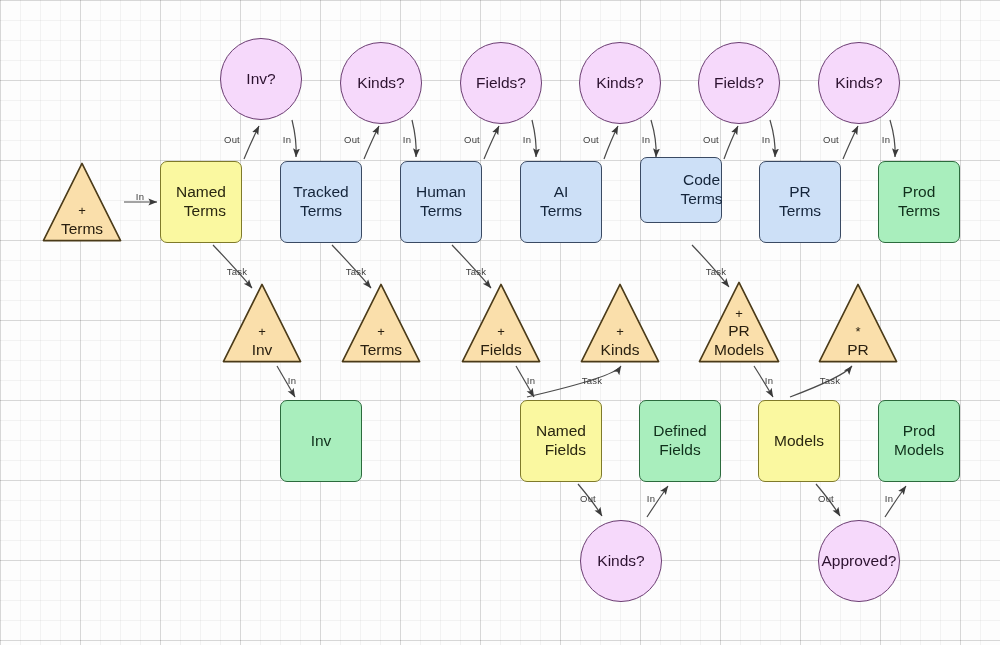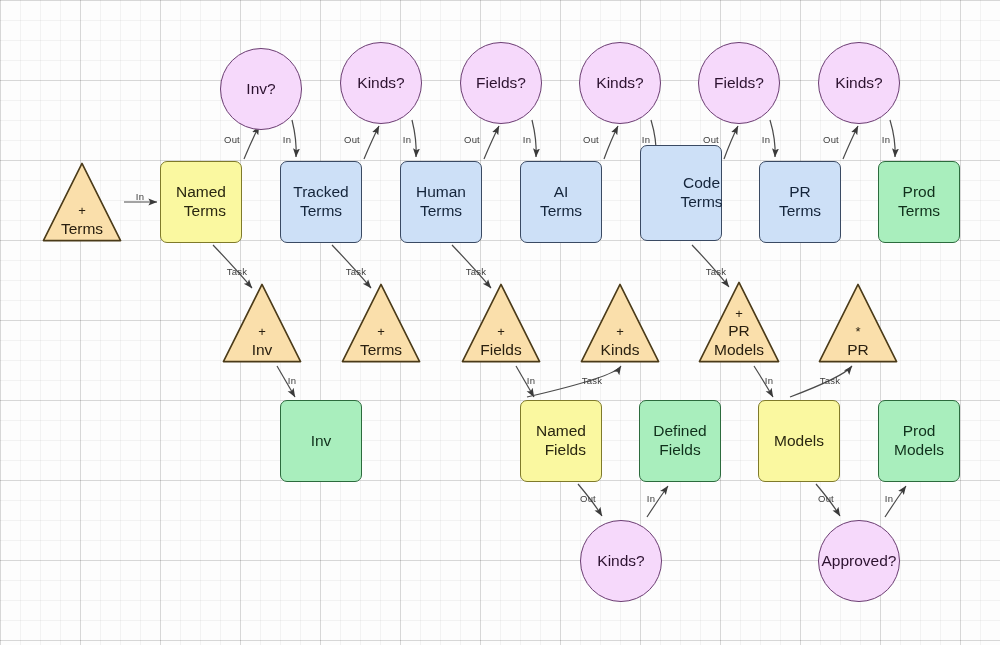--- a/index.html
+++ b/index.html
@@ -153,30 +153,30 @@
       </div>
       <div class="node n-box blue" style="left: 280px; top: 161px; width: 82px; height: 82px;">
         <span>Tracked<br>Terms</span>
       </div>
       <div class="node n-box blue" style="left: 400px; top: 161px; width: 82px; height: 82px;">
         <span>Human<br>Terms</span>
       </div>
       <div class="node n-box blue" style="left: 520px; top: 161px; width: 82px; height: 82px;">
         <span>AI<br>Terms</span>
       </div>
-      <div class="node n-box blue" style="left: 640px; top: 145px; width: 82px; height: 96px; padding-left: 41px;">
+      <div class="node n-box blue" style="left: 640px; top: 157px; width: 82px; height: 66px; padding-left: 41px;">
         <span>Code<br>Terms</span>
       </div>
       <div class="node n-box blue" style="left: 759px; top: 161px; width: 82px; height: 82px;">
         <span>PR<br>Terms</span>
       </div>
       <div class="node n-box green" style="left: 878px; top: 161px; width: 82px; height: 82px;">
         <span>Prod<br>Terms</span>
       </div>
-      <div class="node n-circle" style="left: 220px; top: 48px; width: 82px; height: 82px;">
+      <div class="node n-circle" style="left: 220px; top: 38px; width: 82px; height: 82px;">
         <span>Inv?</span>
       </div>
       <div class="node n-circle" style="left: 340px; top: 42px; width: 82px; height: 82px;">
         <span>Kinds?</span>
       </div>
       <div class="node n-circle" style="left: 460px; top: 42px; width: 82px; height: 82px;">
         <span>Fields?</span>
       </div>
       <div class="node n-circle" style="left: 579px; top: 42px; width: 82px; height: 82px;">
         <span>Kinds?</span>

